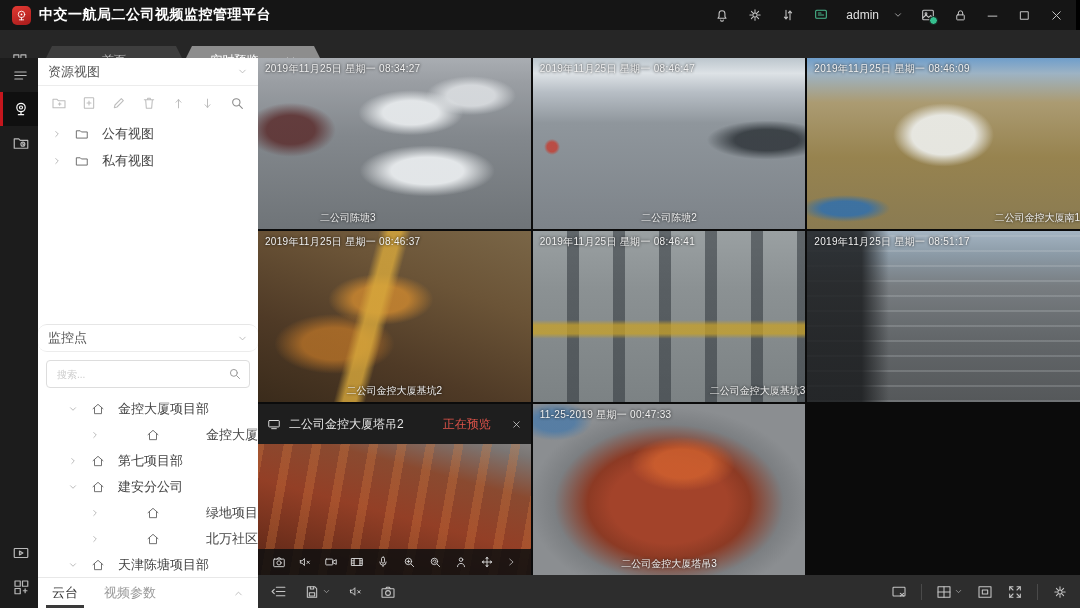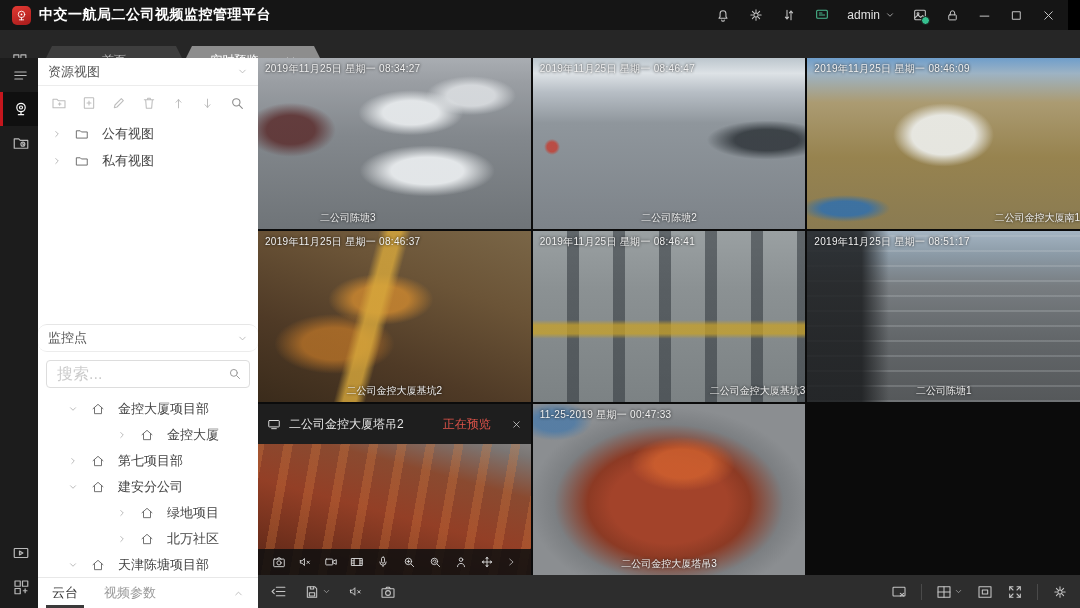--- a/index.html
+++ b/index.html
@@ -2,32 +2,32 @@
 <html><head>
 <meta charset="utf-8">
 <style>
   * { box-sizing: border-box; margin: 0; padding: 0; }
   html,body { width:1080px; height:608px; overflow:hidden; background:#000;
     font-family:"Liberation Sans","DejaVu Sans",sans-serif; }
   svg { stroke:currentColor; fill:none; stroke-width:1.6; stroke-linecap:round; stroke-linejoin:round; display:block; }
   #app { position:relative; width:1080px; height:608px; background:#000; overflow:hidden; }
 
   
-  #titlebar { position:absolute; top:0; left:0; right:12px; height:30px; background:#151515;
+  #titlebar { position:absolute; top:0; left:0; right:4px; height:30px; background:#151515;
     display:flex; align-items:center; padding:0 12px; gap:8px; }
   .logo { width:19px; height:19px; border-radius:5px; background:linear-gradient(160deg,#e23a33,#a81b1b);
     display:flex; align-items:center; justify-content:center; color:#fff; flex:0 0 19px; }
   .apptitle { color:#fff; font-size:14px; font-weight:bold; letter-spacing:.5px; }
   .tb-right { margin-left:auto; display:flex; align-items:center; gap:17px; color:#c4c4c4; }
   .tb-ic { display:flex; align-items:center; cursor:pointer; }
   .tb-ic.green { color:#49b98e; }
   .hasdot { position:relative; }
   .hasdot::after { content:""; position:absolute; right:-2px; bottom:-2px; width:7px; height:7px;
     border-radius:50%; background:#35c08f; border:1px solid #151515; }
-  .user { display:flex; align-items:center; gap:5px; font-size:12px; color:#e0e0e0; cursor:pointer; }
+  .user { display:flex; align-items:center; gap:14px; font-size:12px; color:#e0e0e0; cursor:pointer; }
 
   
   #tabbar { position:absolute; top:30px; left:0; right:0; height:44px; background:#262626;
     display:flex; align-items:flex-end; }
   .railslot { width:38px; height:28px; display:flex; align-items:center; justify-content:center; color:#b9b9b9; }
   .tab { height:28px; display:flex; align-items:center; justify-content:center; font-size:12px; cursor:pointer; }
   .tab.inactive { background:#3e3e3e; color:#b9b9b9; width:152px;
     clip-path:polygon(14px 0, calc(100% - 14px) 0, 100% 100%, 0 100%); }
   .tab.active { background:#8d8d8d; color:#fff; width:150px; margin-left:-12px; gap:26px;
     clip-path:polygon(14px 0, calc(100% - 14px) 0, 100% 100%, 0 100%); }
@@ -50,26 +50,26 @@
   .chev { margin-left:auto; color:#aaa; display:flex; }
   .res-toolbar { flex:0 0 34px; display:flex; align-items:center; justify-content:space-between;
     padding:0 13px; color:#bdbdbd; }
   .res-toolbar .tool { display:flex; cursor:pointer; }
   .res-toolbar .tool.dark { color:#8a8a8a; }
   .tree-row { flex:0 0 27px; display:flex; align-items:center; gap:13px; color:#444; cursor:pointer; }
   .tree-row .tchev { color:#999; display:flex; }
   .tree-row .ticon { color:#666; display:flex; }
   .lv0 { padding-left:14px; }
   .mon .lv0 { padding-left:30px; }
-  .mon .lv1 { padding-left:79px; }
+  .mon .lv1 { padding-left:52px;justify-content:space-between; }
   .mon .tree-row { flex:0 0 26px; }
   .spacer { flex:0 0 150px; }
   .searchwrap { flex:0 0 44px; padding:8px; position:relative; }
   .searchwrap input { width:100%; height:28px; border:1px solid #ddd; border-radius:4px;
-    padding:0 30px 0 10px; font-size:16px; color:#333; outline:none;
+    padding:0 30px 0 10px; font-size:10px; color:#333; outline:none;
     font-family:"Liberation Sans","DejaVu Sans",sans-serif; }
   .searchwrap input::placeholder { color:#ccc; }
   .search-ic { position:absolute; right:16px; top:14px; color:#999; }
   .panel-tabs { margin-top:auto; flex:0 0 30px; border-top:1px solid #e8e8e8; display:flex;
     align-items:center; padding:0 14px; gap:26px; }
   .ptab { font-size:13px; color:#999; height:30px; display:flex; align-items:center; position:relative; cursor:pointer; }
   .ptab.active { color:#333;font-family:Liberation Serif, serif; }
   .ptab.active::after { content:""; position:absolute; left:-6px; right:-6px; bottom:0; height:3px; background:#3a3a3a; }
 
   
@@ -510,21 +510,20 @@
       <span class="camname">二公司金控大厦基坑2</span>
     </div>
     <div class="cell">
       <div class="feed f5"></div>
       <span class="ts">2019年11月25日 星期一 08:46:41</span>
       <span class="camname r">二公司金控大厦基坑3</span>
     </div>
     <div class="cell">
       <div class="feed f6"></div>
       <span class="ts">2019年11月25日 星期一 08:51:17</span>
-      <span class="camname">二公司陈塘1</span>
     </div>
 
     <div class="cell sel">
       <div class="cam-titlebar">
         <span>
             <svg width="14" height="14" viewBox="0 0 24 24">
               <rect x="3" y="6" width="18" height="11" rx="1"></rect>
               <path d="M8 20h8"></path>
             </svg>
           </span>

